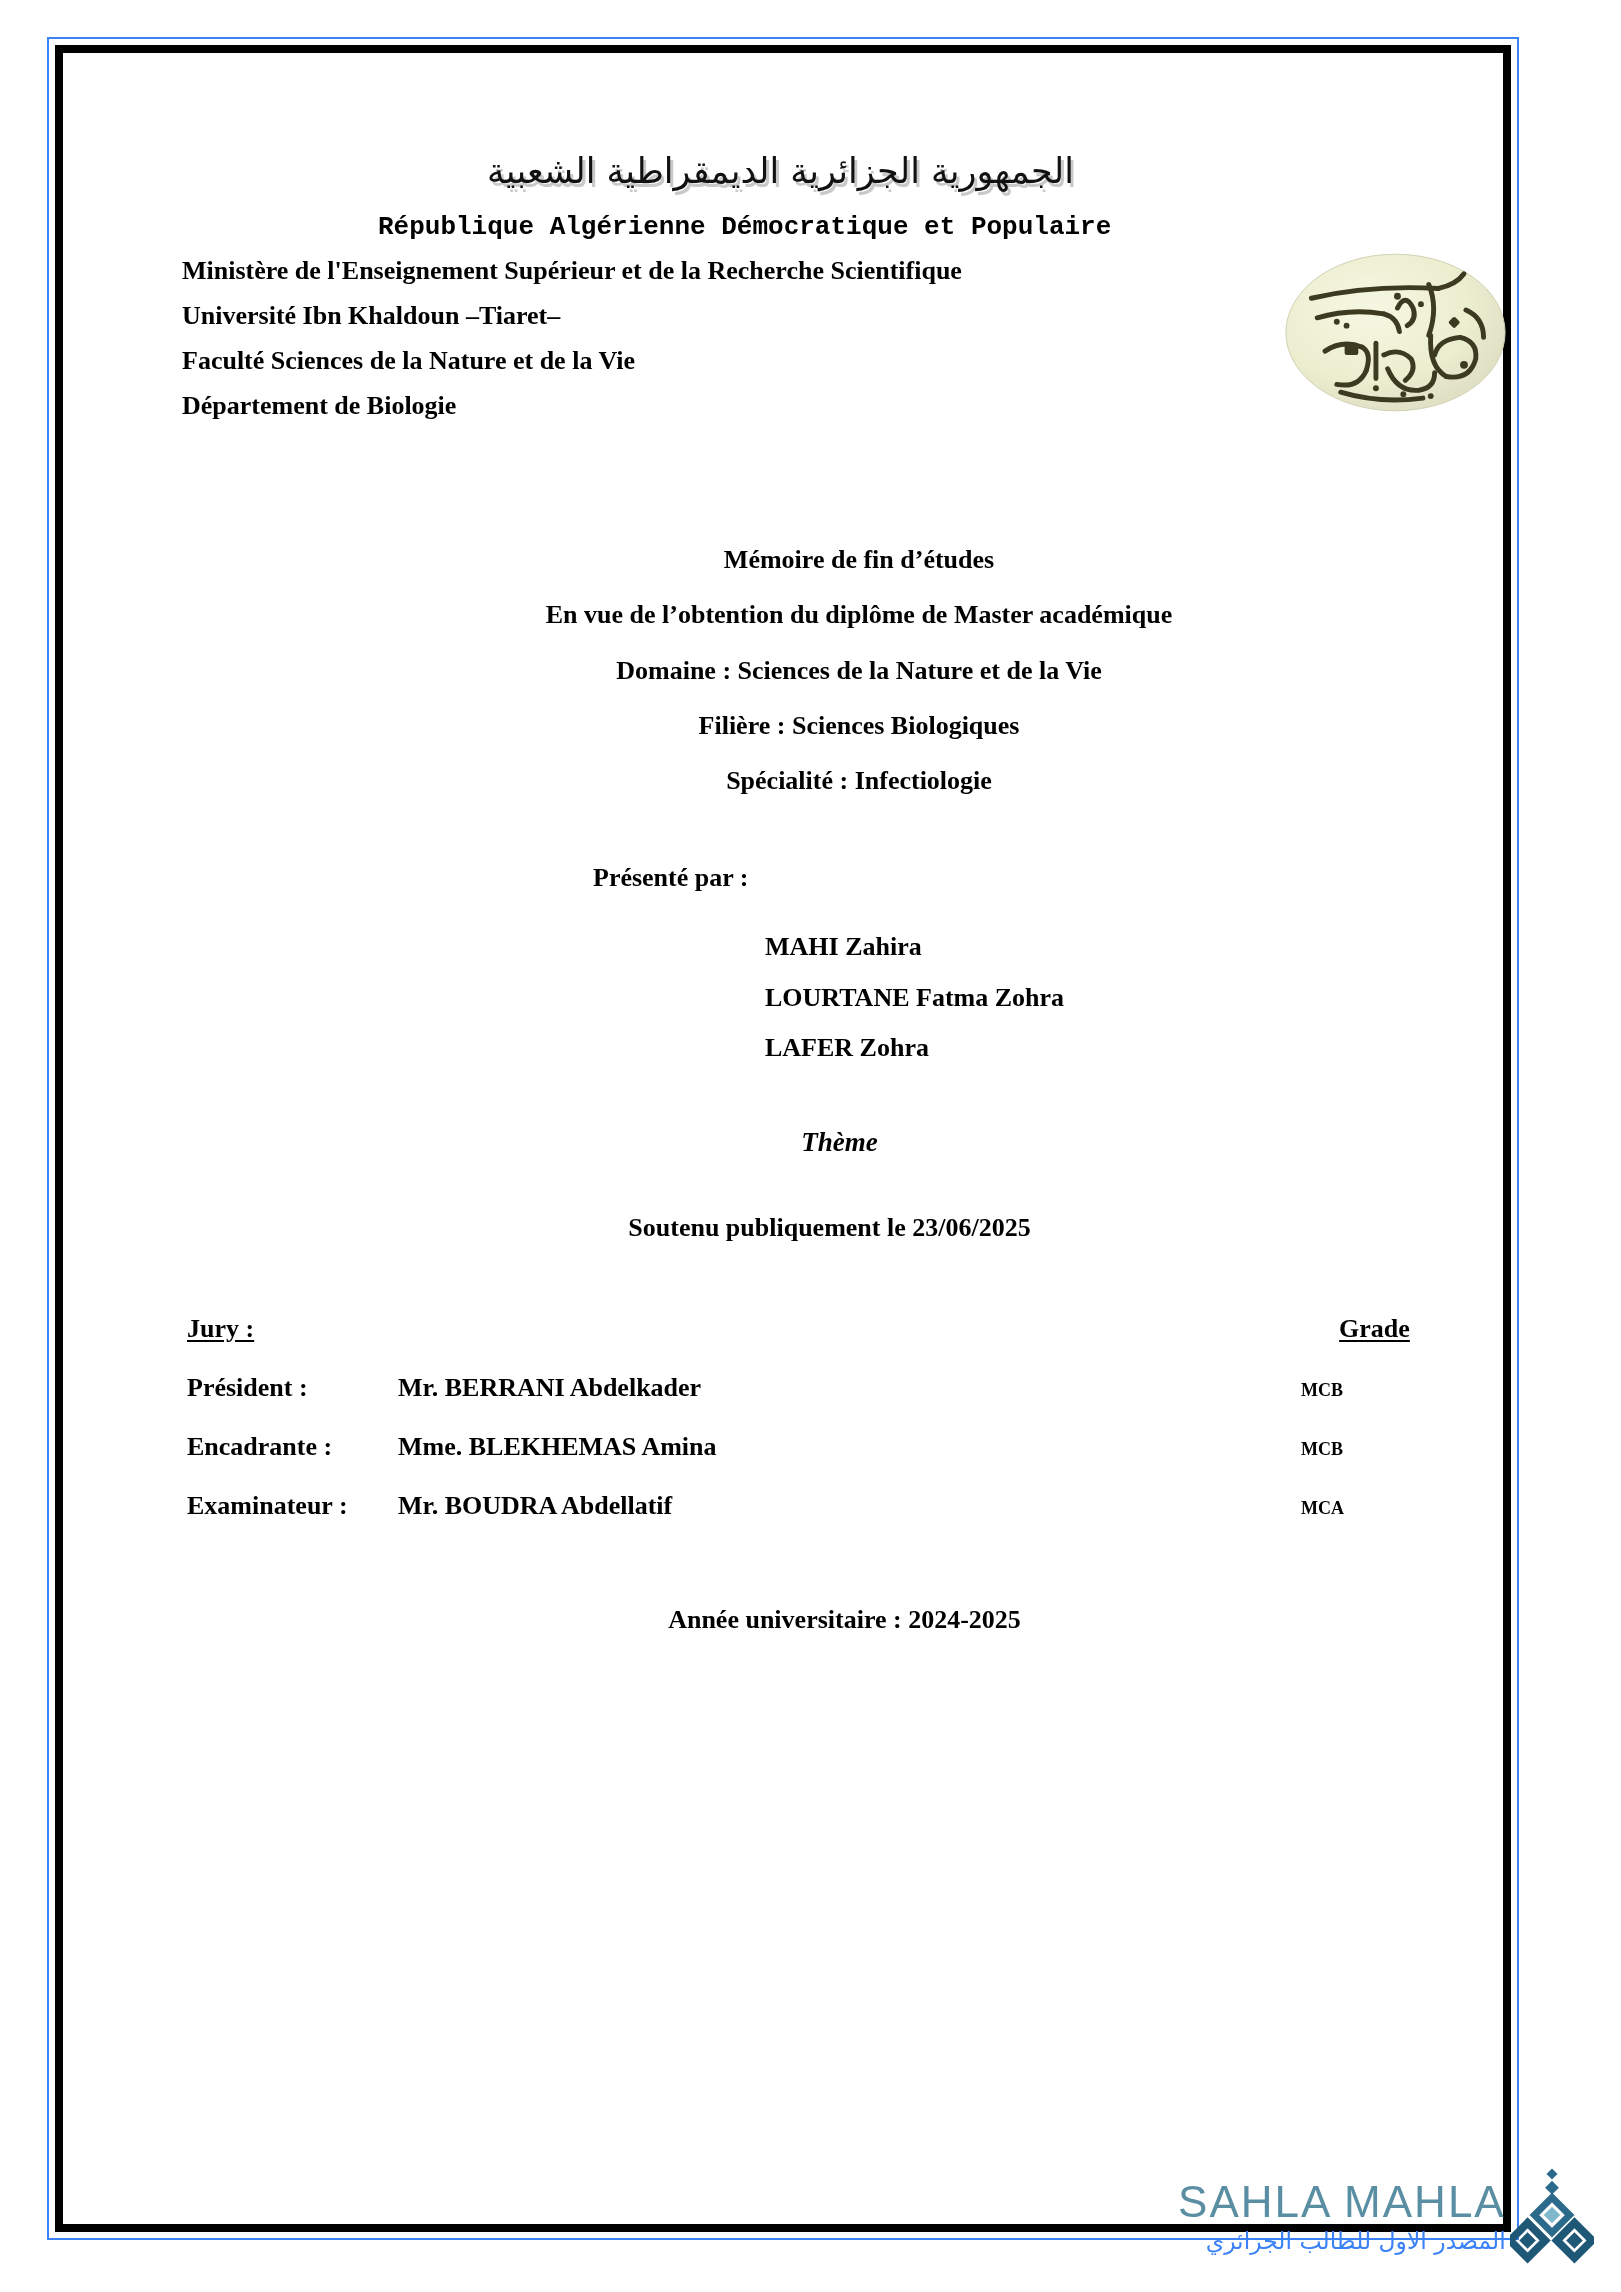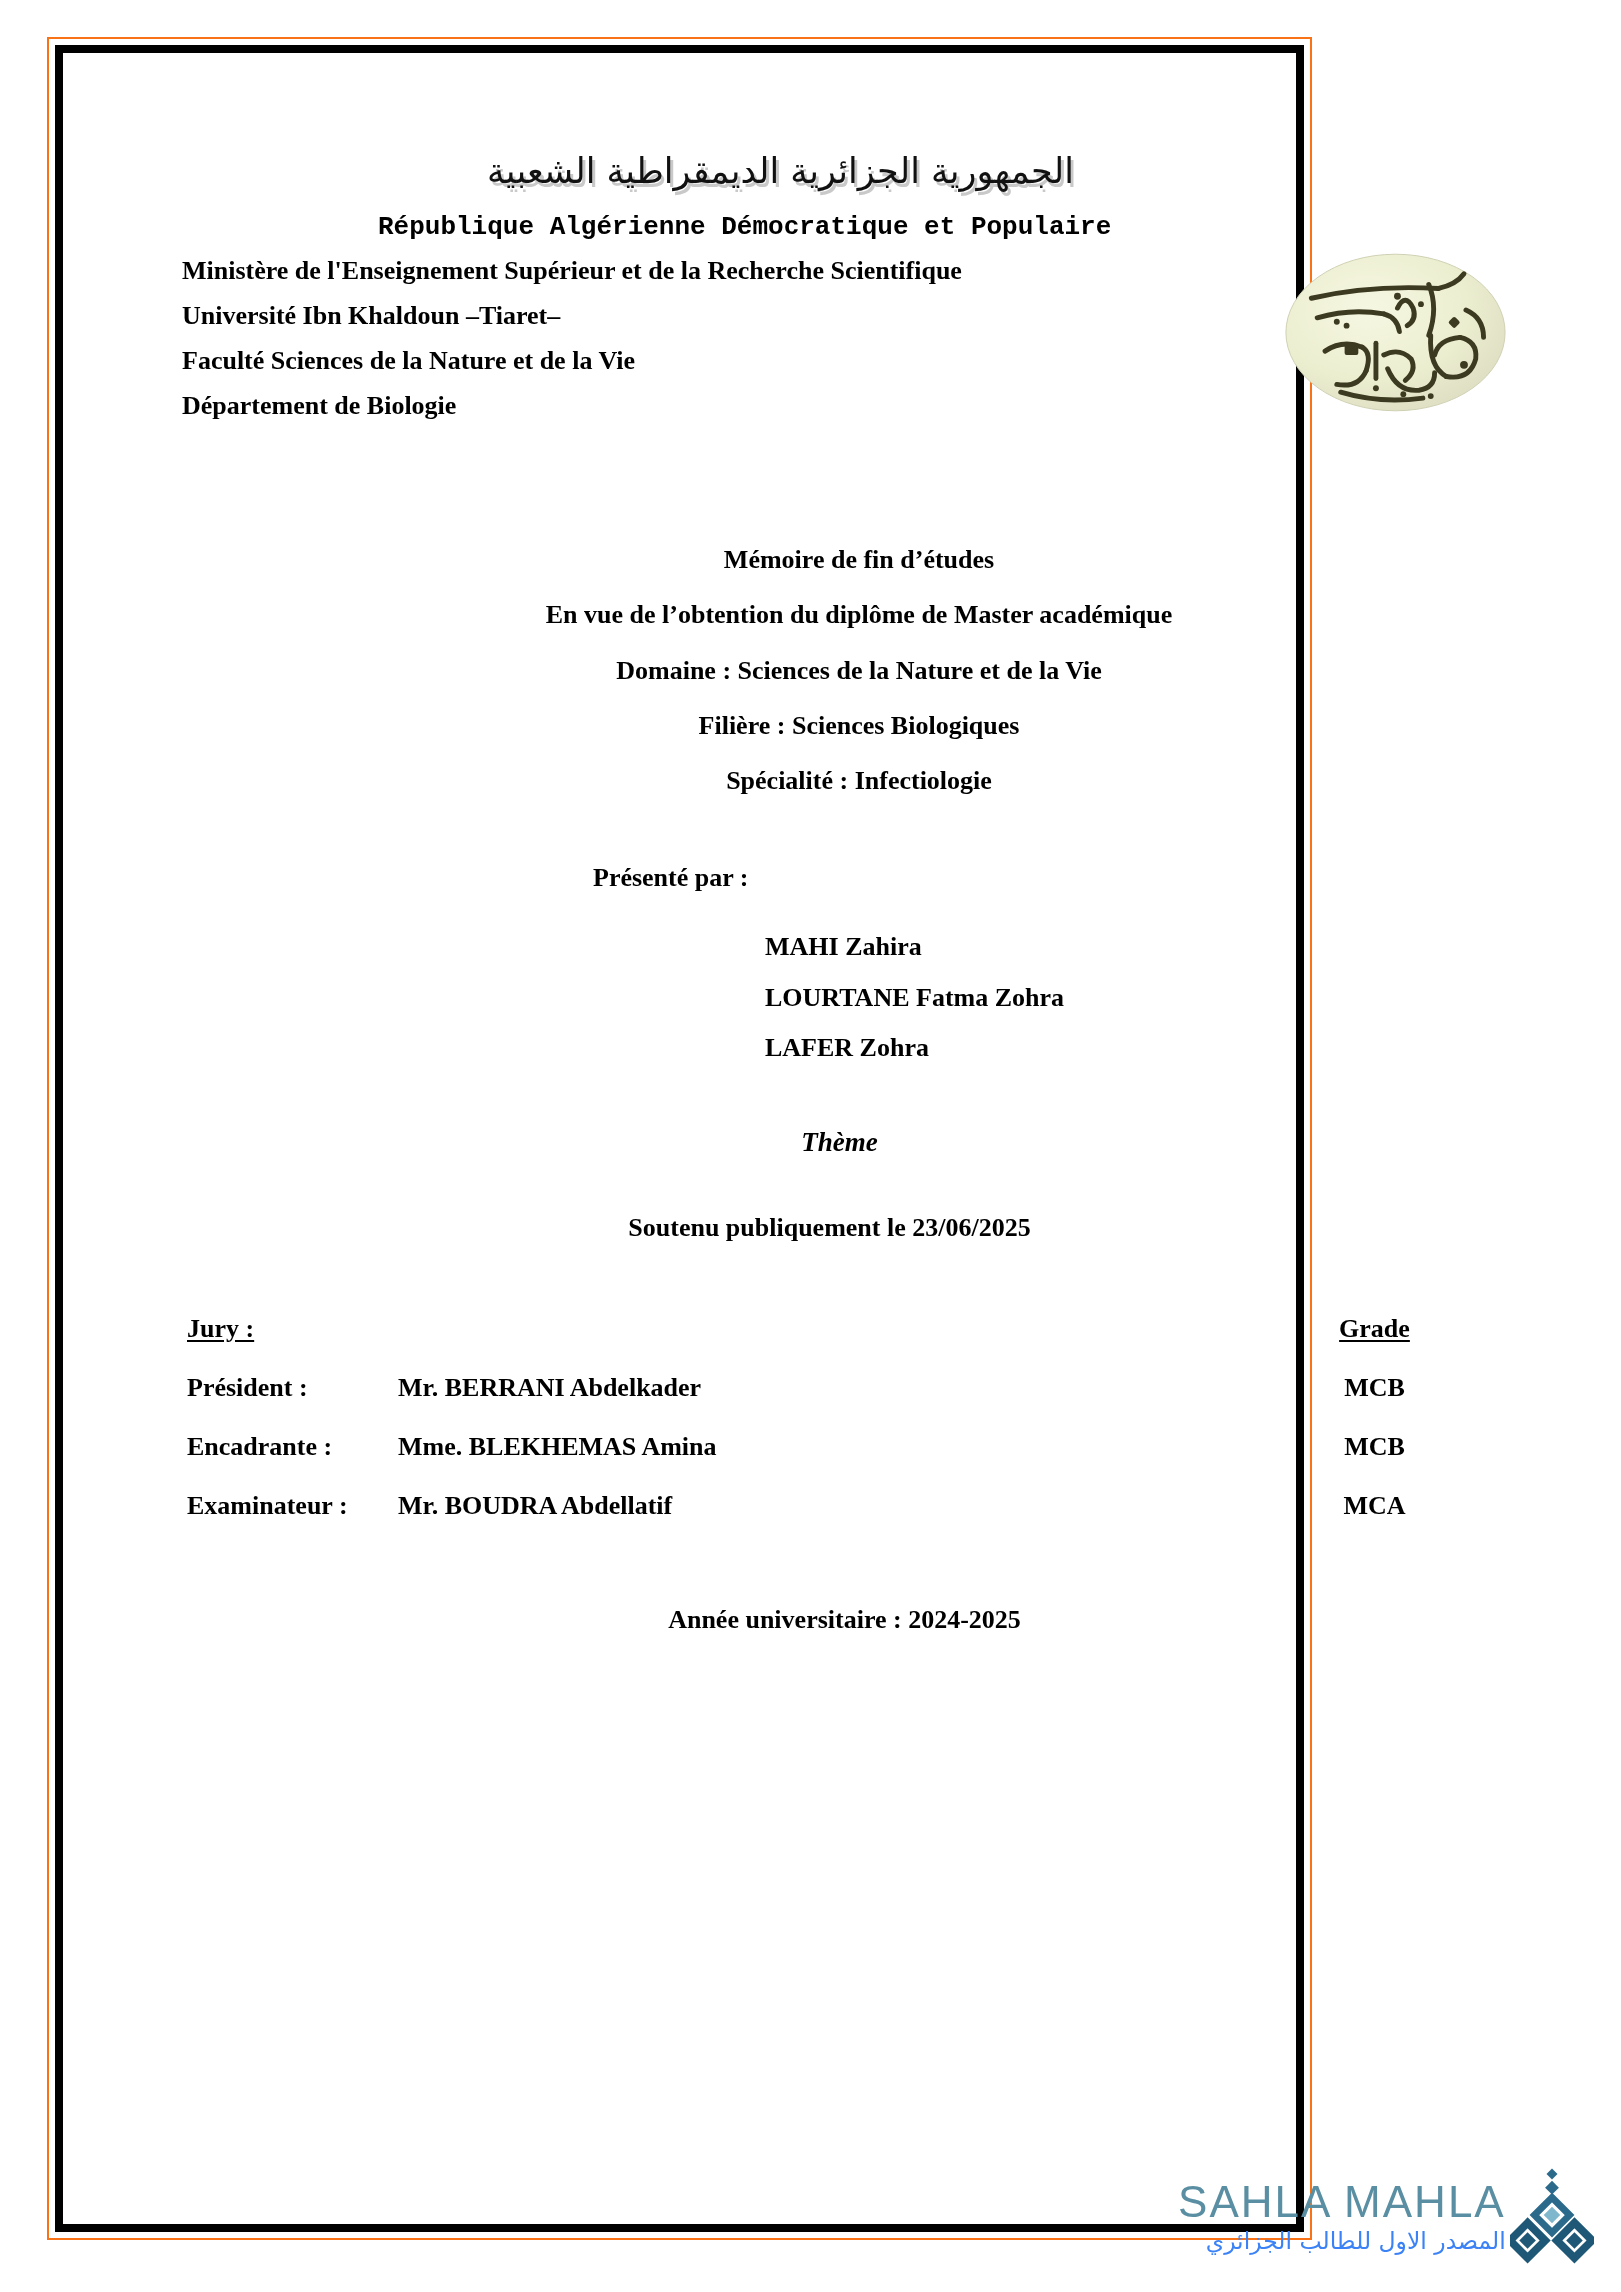--- a/index.html
+++ b/index.html
@@ -14,23 +14,23 @@
     font-family: "Liberation Serif", "DejaVu Serif", serif;
     color: #000000;
     overflow: hidden;
   }
 
   
   #page-outer-frame {
     position: absolute;
     left: 47px;
     top: 37px;
-    width: 1265px;
+    width: 1472px;
     height: 2203px;
-    border: 2px solid #f97316;
+    border: 2px solid #3b82f6;
     box-sizing: border-box;
   }
   #page-inner-frame {
     position: absolute;
     left: 5.9px;
     top: 5.9px;
     right: 5.9px;
     bottom: 5.9px;
     border: 8.8px solid #000000;
     box-sizing: border-box;
@@ -186,22 +186,21 @@
     font-size: 26px;
     font-weight: bold;
   }
   .jury-person {
     flex: 1;
     font-size: 26px;
     font-weight: bold;
   }
   .jury-grade {
     width: 147px;
-    text-align: center;
-    font-size: 26px;
+    font-size: 18px;
     font-weight: bold;
   }
 
   
   .academic-year {
     margin-top: 84px;
     text-align: center;
     padding-right: 29px;
     font-size: 26px;
     font-weight: bold;

